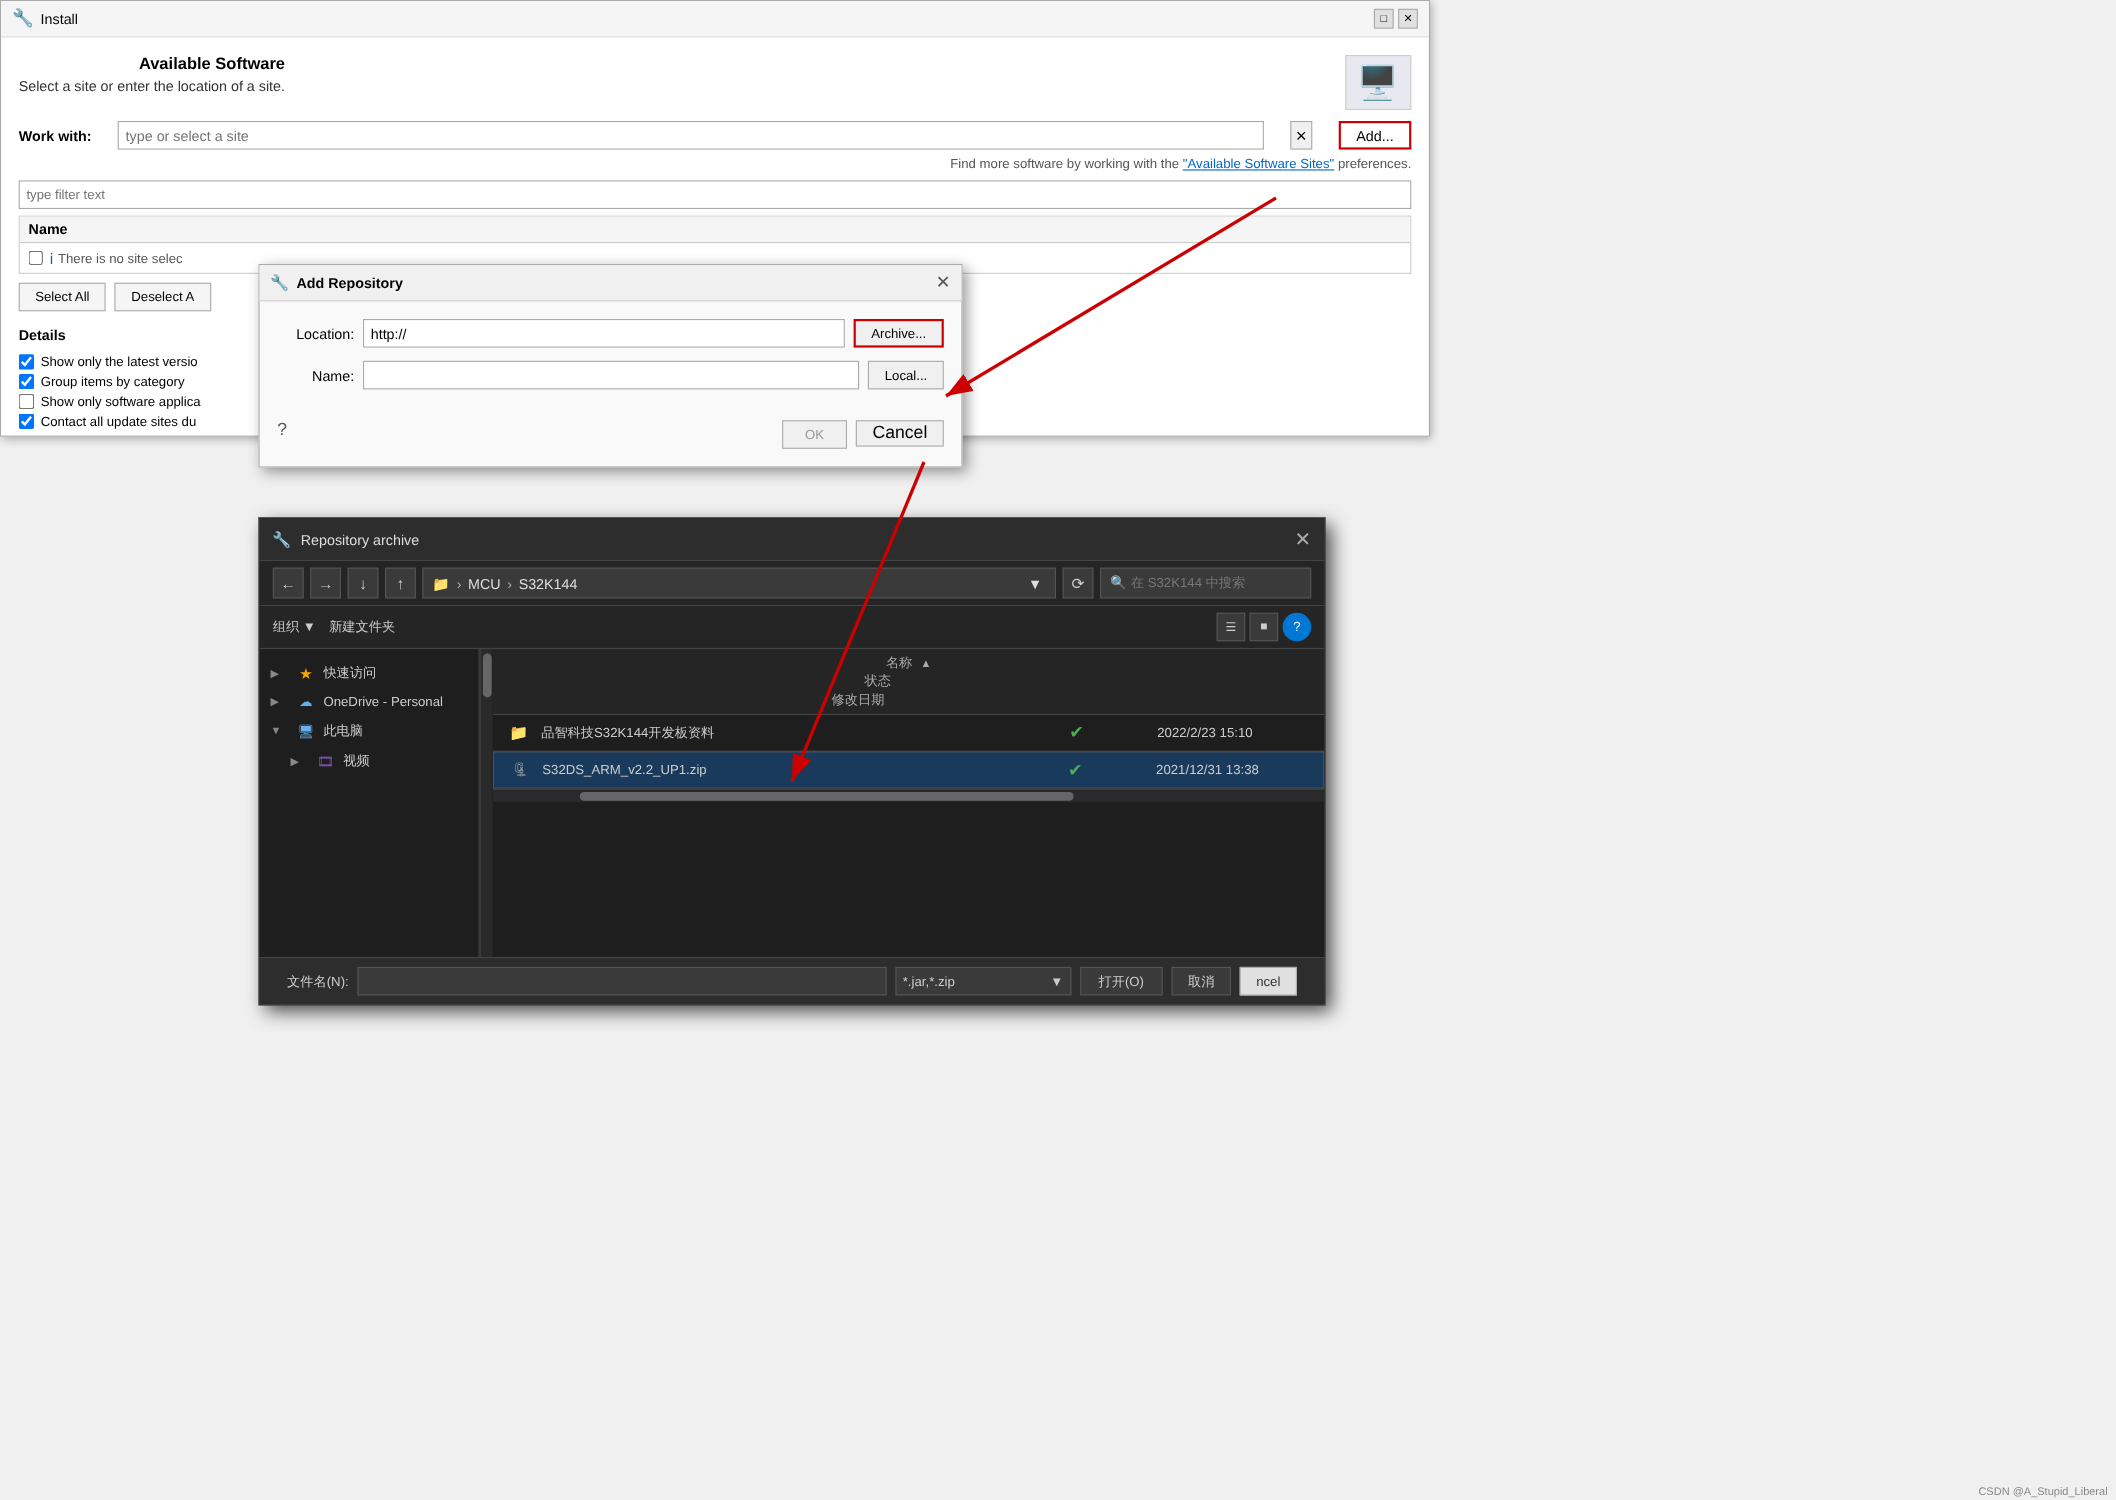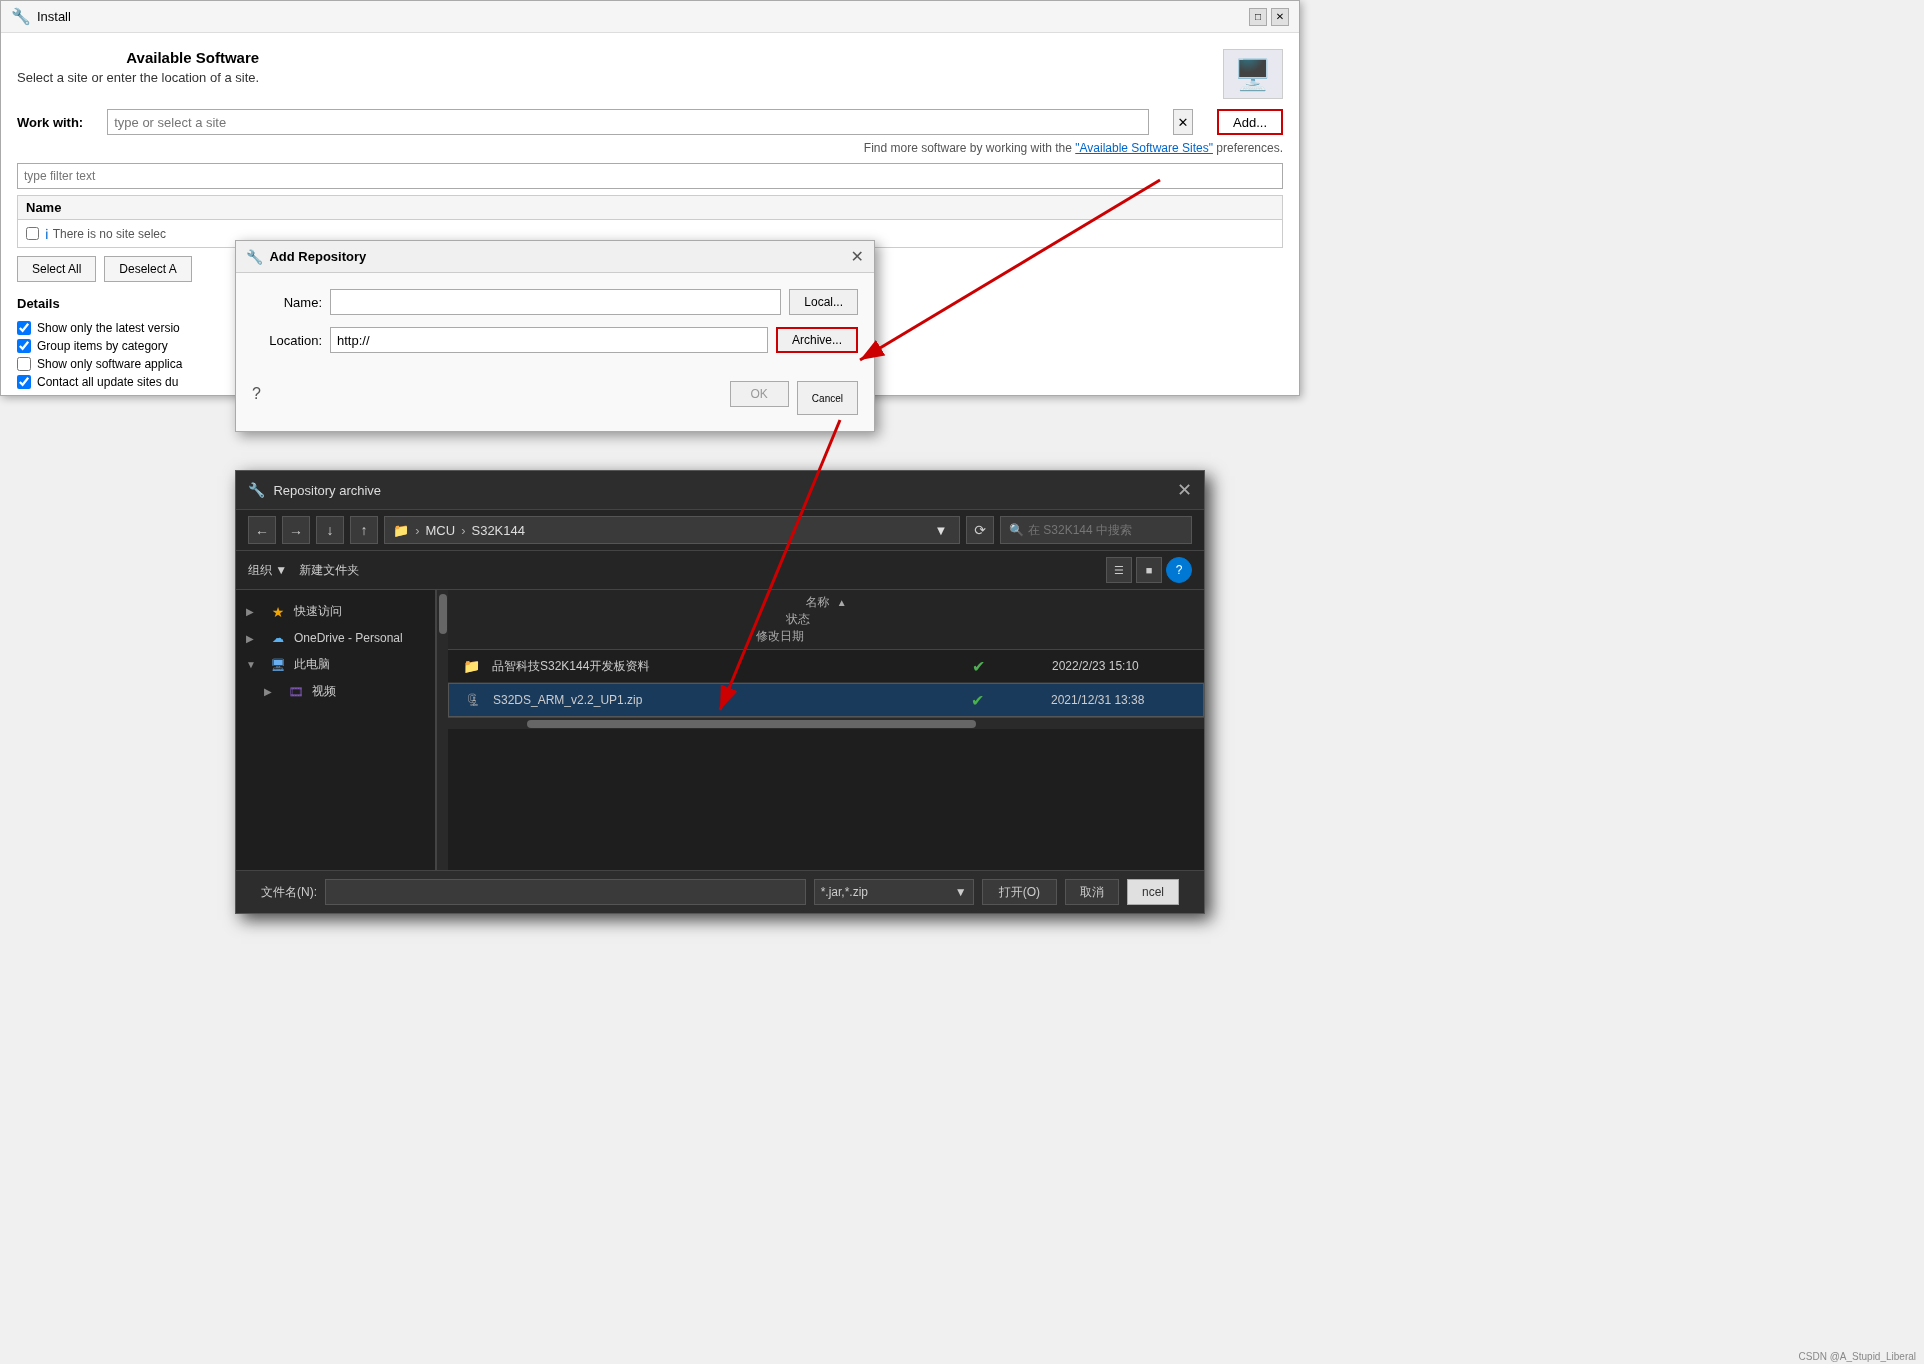--- a/index.html
+++ b/index.html
@@ -77,21 +77,21 @@
     .dialog-body { padding: 16px; }
     .dialog-field-row { display: flex; align-items: center; gap: 8px; margin-bottom: 12px; }
     .dialog-label { font-size: 13px; width: 70px; text-align: right; }
     .dialog-input { flex: 1; height: 26px; border: 1px solid #aaa; padding: 2px 6px; font-size: 13px; }
     .dialog-side-btn { height: 26px; padding: 0 14px; border: 1px solid #aaa; background: #f0f0f0; font-size: 12px; cursor: pointer; white-space: nowrap; }
     .archive-btn {
       border: 2px solid #c00 !important;
     }
     .dialog-footer { display: flex; gap: 8px; padding: 8px 0 0 4px; }
     .dialog-ok-btn { height: 26px; padding: 0 20px; border: 1px solid #aaa; background: #f0f0f0; font-size: 12px; cursor: pointer; color: #999; }
-    .dialog-cancel-btn { height: 34px; padding: 0 14px; border: 1px solid #aaa; background: #f0f0f0; font-size: 10px; cursor: pointer; }
+    .dialog-cancel-btn { height: 24px; padding: 0 14px; border: 1px solid #aaa; background: #f0f0f0; font-size: 16px; cursor: pointer; }
     .dialog-help { color: #555; font-size: 16px; }
 
     
     .repo-archive-dialog {
       position: absolute;
       top: 470px; left: 235px;
       width: 970px;
       background: #1e1e1e;
       border: 1px solid #555;
       box-shadow: 6px 6px 16px rgba(0,0,0,0.7);
@@ -317,29 +317,29 @@
   <div class="dialog-titlebar">
     <div class="dialog-titlebar-left">
       <span style="font-size:14px;">🔧</span>
       <span>Add Repository</span>
     </div>
     <span class="dialog-close">✕</span>
   </div>
   <div class="dialog-body">
 
     <div class="dialog-field-row">
+      <span class="dialog-label">Location:</span>
+      <input class="dialog-input" type="text" value="http://" style="">
+      <button class="dialog-side-btn archive-btn highlight-red">Archive...</button>
+    </div>
+
+    <div class="dialog-field-row">
       <span class="dialog-label">Name:</span>
       <input class="dialog-input" type="text" value="" style="">
       <button class="dialog-side-btn">Local...</button>
-    </div>
-
-    <div class="dialog-field-row">
-      <span class="dialog-label">Location:</span>
-      <input class="dialog-input" type="text" value="http://" style="">
-      <button class="dialog-side-btn archive-btn highlight-red">Archive...</button>
     </div>
 
     <div style="display:flex;justify-content:space-between;align-items:center;margin-top:20px;">
       <span class="dialog-help">?</span>
       <div class="dialog-footer">
         <button class="dialog-ok-btn">OK</button>
         <button class="dialog-cancel-btn">Cancel</button>
       </div>
     </div>
   </div>

